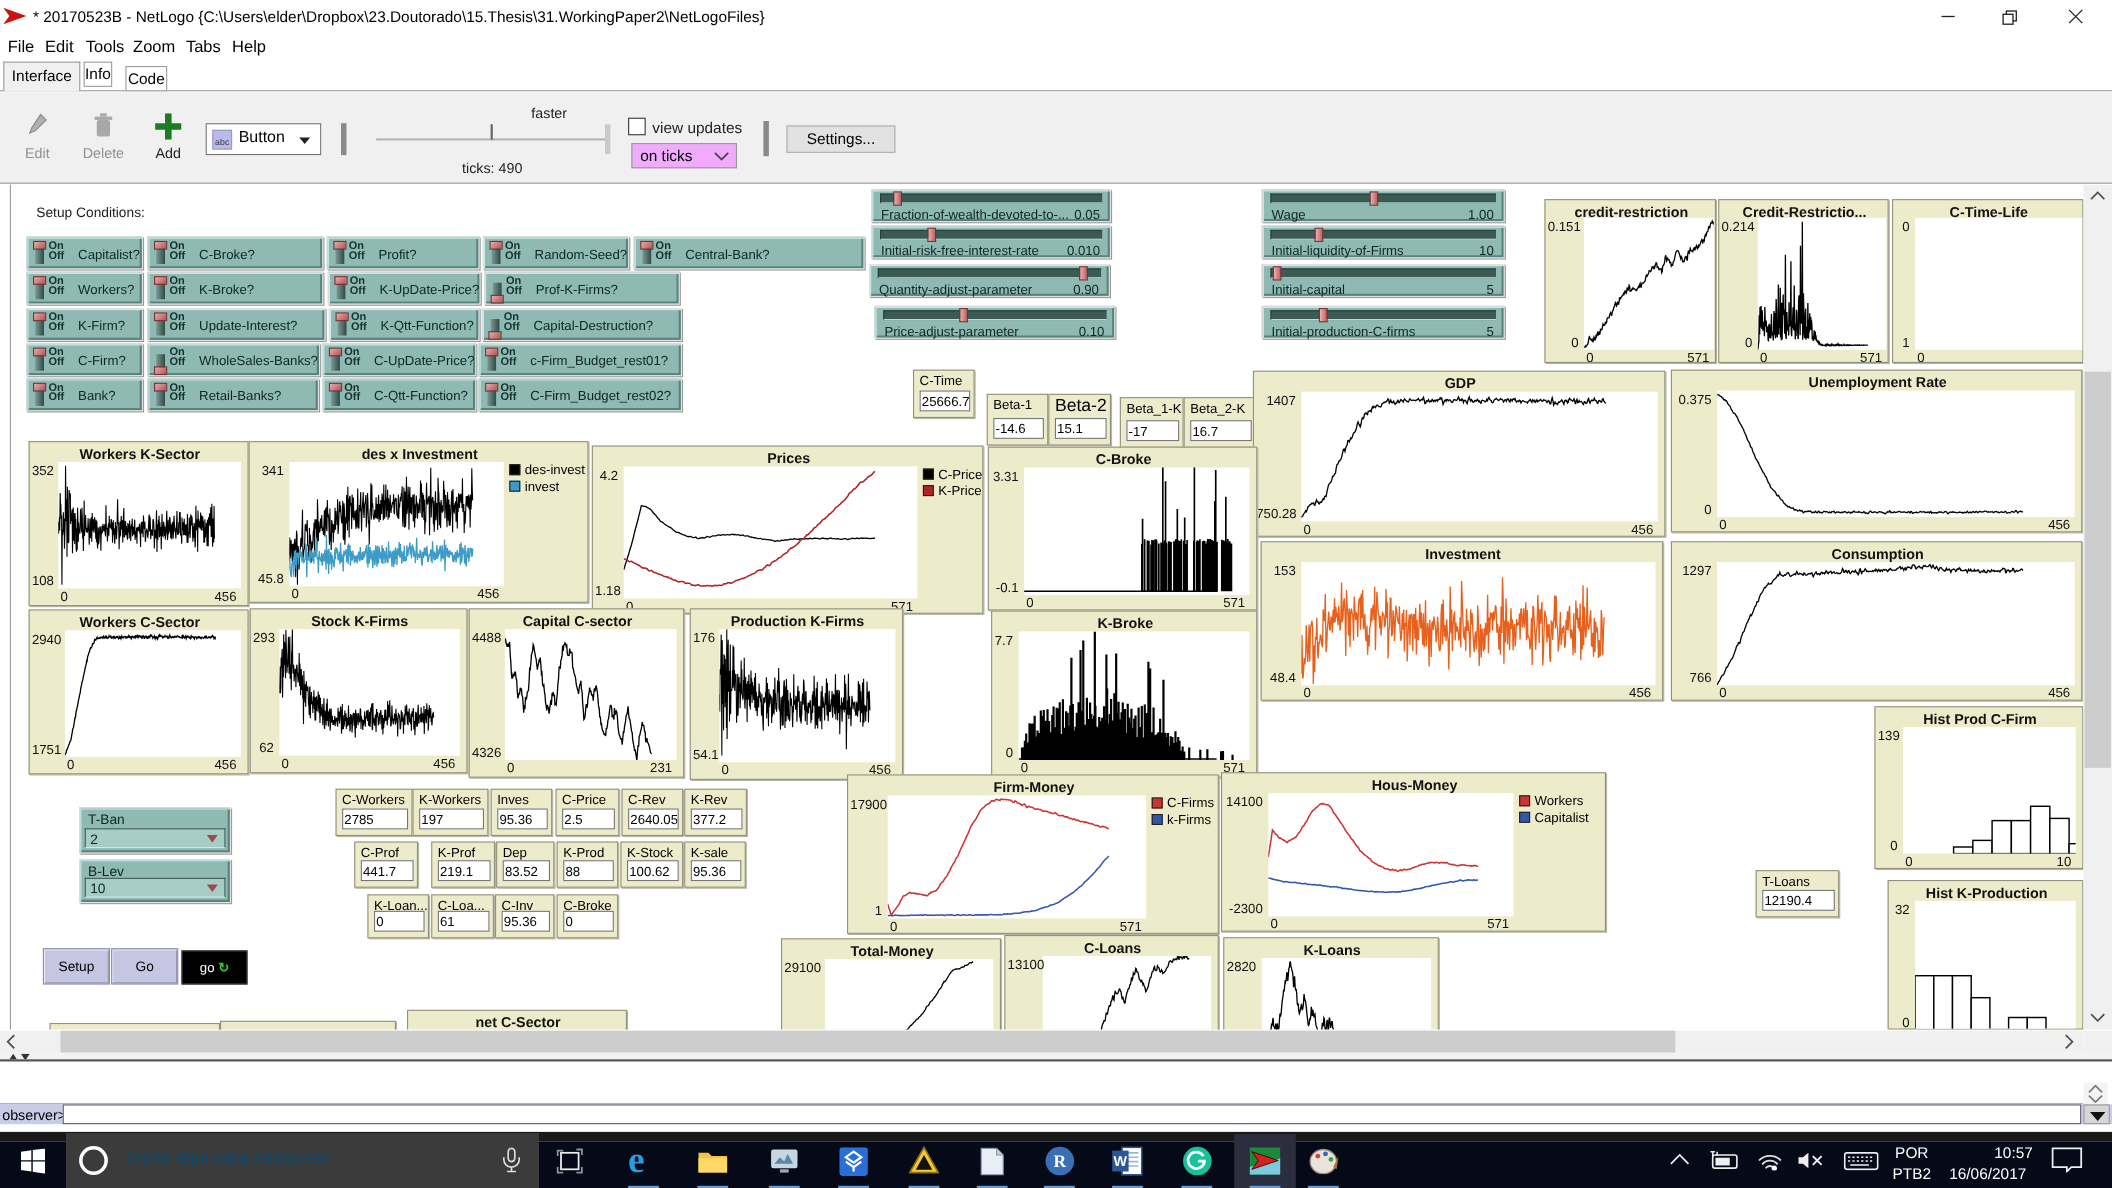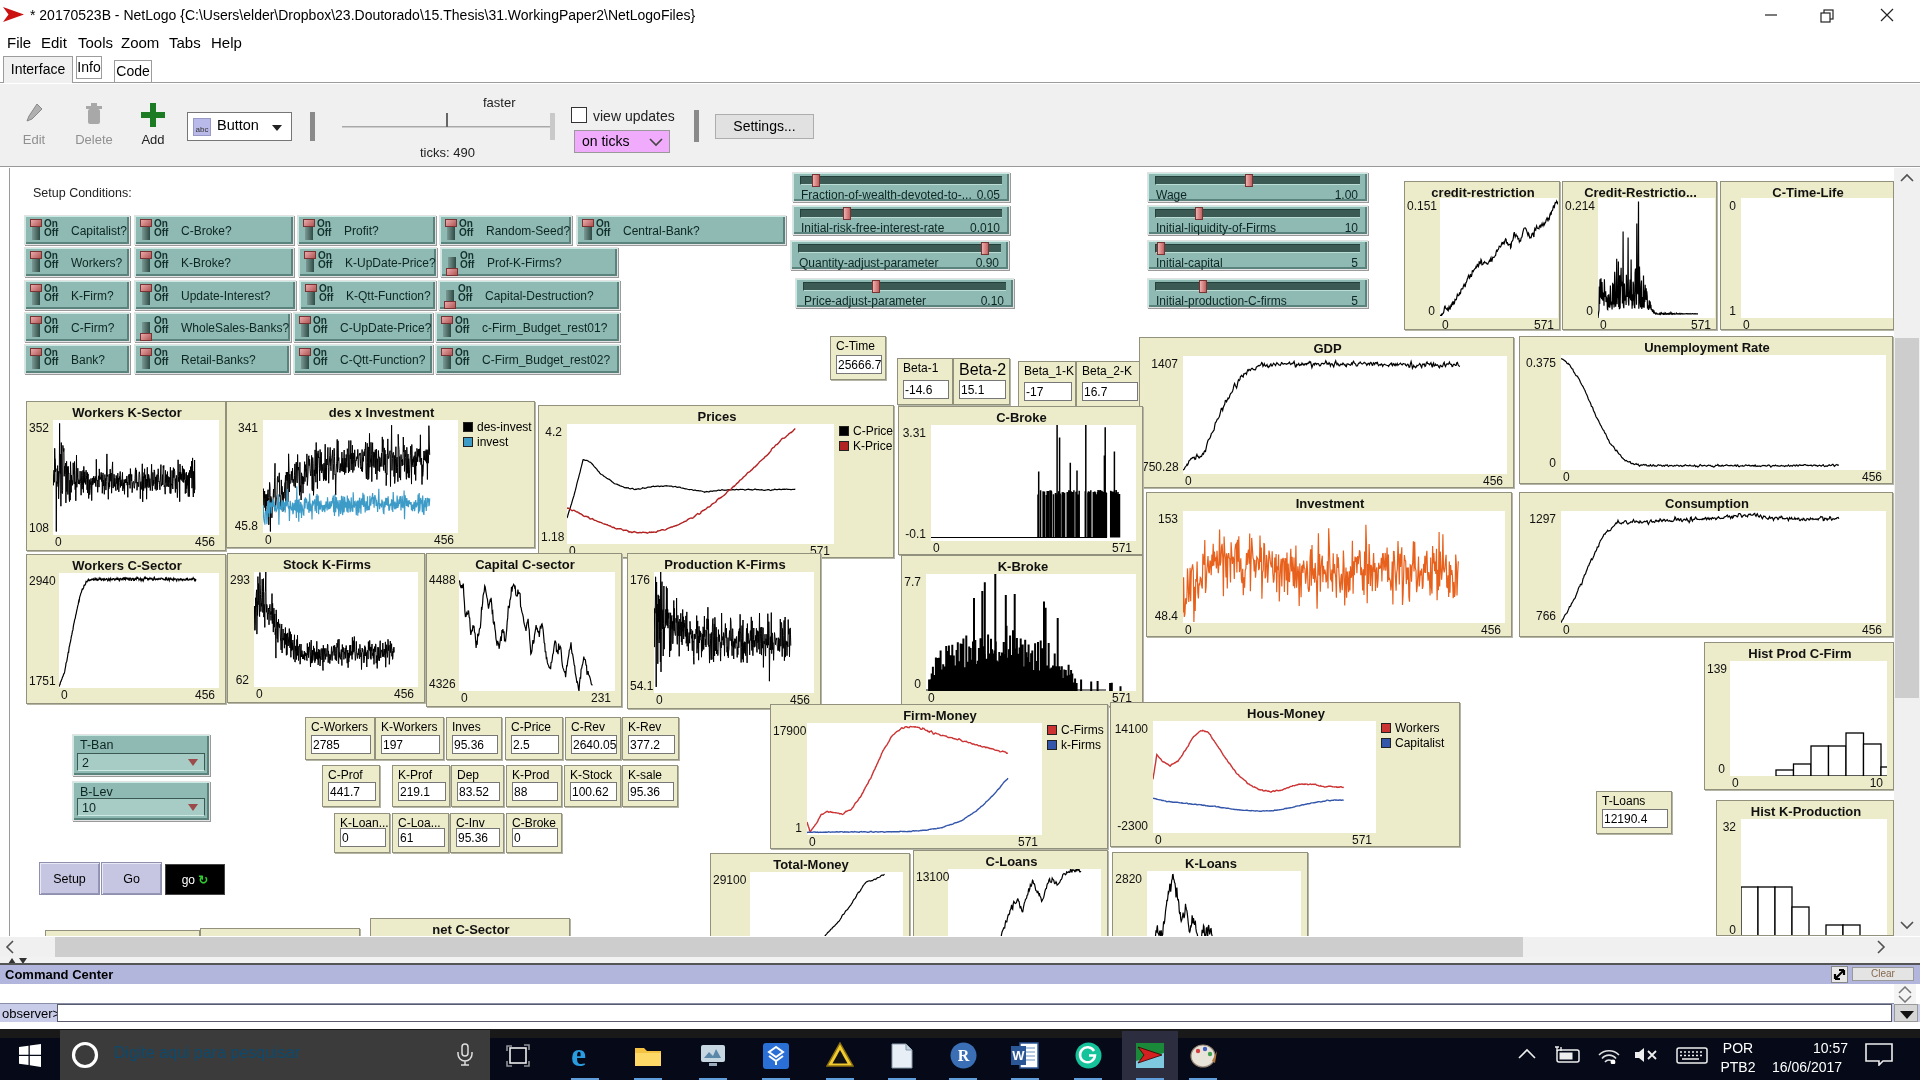--- a/index.html
+++ b/index.html
@@ -675,27 +675,20 @@
 <div style="position:absolute;left:1894px;top:937px;width:26px;height:20px;background:#f0f0f0"></div>
 
 <div style="position:absolute;left:0;top:957px;width:1920px;height:8px;background:#f2f2f2">
 <svg style="position:absolute;left:8px;top:1px" width="20" height="6">
       <path d="M0 6 L4 0 L8 6 Z" fill="#333"></path>
       <path d="M11 0 L15 6 L19 0 Z" fill="#333"></path>
     </svg>
 </div>
 
 <div style="position:absolute;left:0;top:963px;width:1920px;height:66px;background:#fff;border-top:2px solid #555">
-<div style="position:absolute;left:0;top:0;width:1920px;height:19px;background:#b2b6dc">
-  <div style="position:absolute;left:5px;top:2px;font-size:13px;font-weight:bold;color:#000">Command Center</div>
-  <div style="position:absolute;left:1831px;top:1px;width:17px;height:17px;background:#e8e8e8;border:1px solid #888"><svg width="15" height="15">
-          <path d="M3 12 L12 3 M3 12 l0 -5 M3 12 l5 0 M12 3 l-5 0 M12 3 l0 5" stroke="#000" stroke-width="2.2" fill="none"></path>
-        </svg></div>
-  <div style="position:absolute;left:1852px;top:2px;width:62px;height:14px;background:#e4e4e4;border:1px solid #999;font-size:10px;text-align:center;line-height:12px;color:#86694e">Clear</div>
-</div>
 <div style="position:absolute;left:0;top:19px;width:1894px;height:20px;background:#fff;border-bottom:1px solid #8a8fa8"></div>
 <div style="position:absolute;left:1894px;top:19px;width:22px;height:20px;background:#f4f4f4">
   <svg width="14" height="8" style="position:absolute;left:4px;top:2px">
         <path d="M1 7 L7 1 L13 7" fill="none" stroke="#777" stroke-width="1.5"></path>
       </svg>
   <svg width="14" height="8" style="position:absolute;left:4px;top:11px">
         <path d="M1 1 L7 7 L13 1" fill="none" stroke="#777" stroke-width="1.5"></path>
       </svg>
 </div>
 <div style="position:absolute;left:0;top:39px;width:1920px;height:18px;background:#c9cce8">

